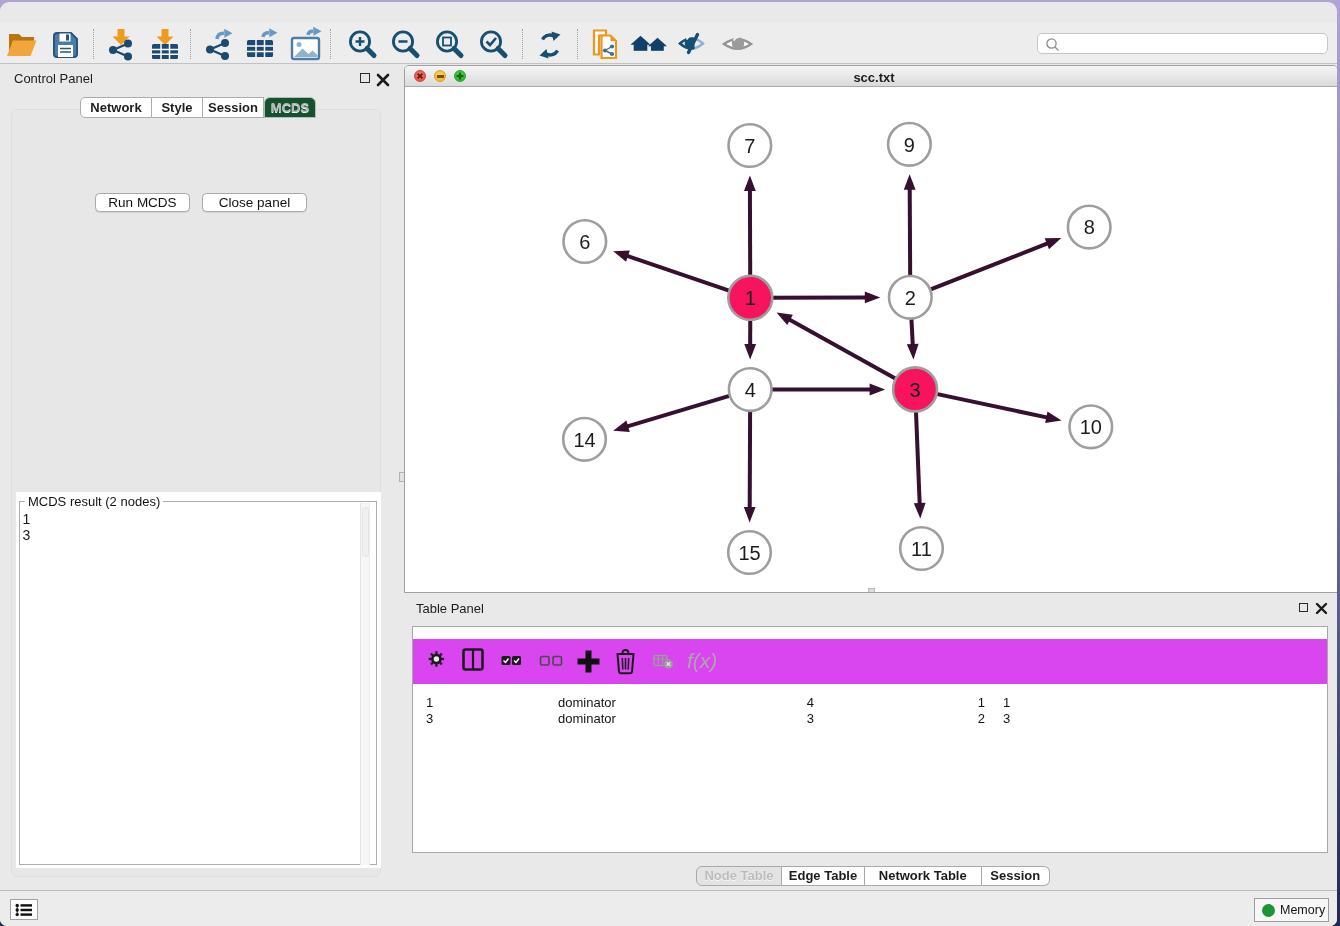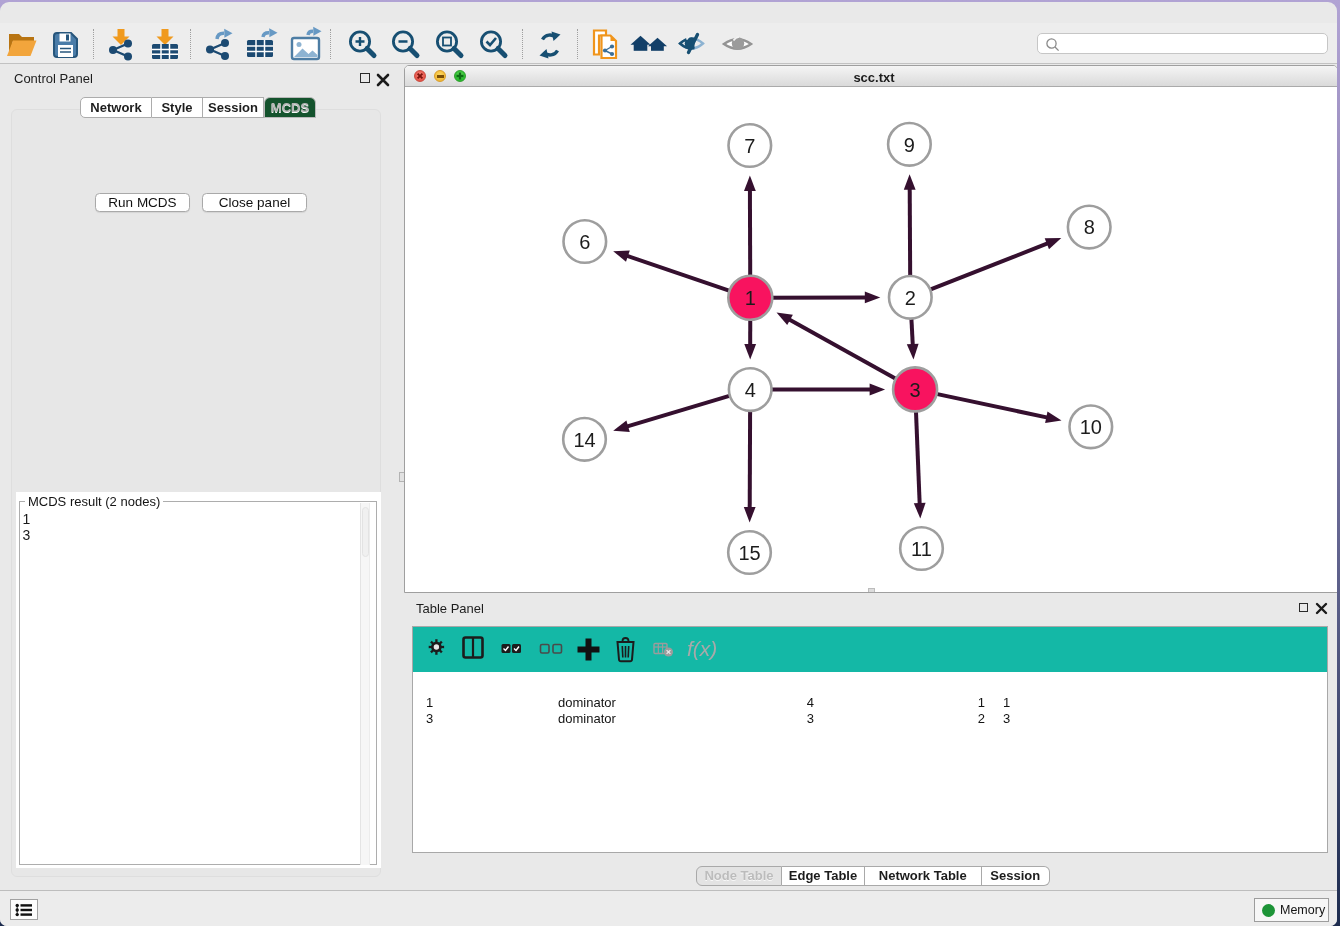--- a/index.html
+++ b/index.html
@@ -26,21 +26,21 @@
 #mcds-scroll { position:absolute; right:6px; top:1px; width:10px; height:362px; background:#f6f6f6; border-left:1px solid #e4e4e4; border-right:1px solid #ececec; }
 #mcds-thumb { position:absolute; left:1px; top:4px; width:7px; height:50px; background:#f0f0f0; border:1px solid #e3e3e3; border-radius:4px; }
 
 #netwin { position:absolute; left:405px; top:64px; width:932px; height:526px; background:#fff; outline:1px solid #9f9f9f; border-radius:4px 4px 0 0; }
 #nettitle { position:absolute; left:0; top:0; width:100%; height:21px; background:linear-gradient(180deg,#f5f5f5,#dadada); border-bottom:1px solid #aaaaaa; border-radius:4px 4px 0 0; }
 #nettext { position:absolute; left:3px; top:3.5px; width:100%; text-align:center; font-size:13px; font-weight:bold; color:#1c1c1c; }
 .tl { position:absolute; top:4px; width:12px; height:12px; border-radius:50%; }
 
 #tp-title { position:absolute; left:416px; top:598.5px; font-size:13px; color:#1d1d1d; }
 #tablebox { position:absolute; left:413px; top:625px; width:914px; height:225px; background:#fff; outline:1px solid #a8a8a8; }
-#tabletoolbar { position:absolute; left:0; top:0; width:100%; height:45px; background:#14b8a6; }
+#tabletoolbar { position:absolute; left:0; top:12px; width:100%; height:45px; background:#d946ef; }
 #thead { position:absolute; left:0; top:45px; width:664.5px; height:22px; background:#f3f3f3; border-bottom:1px solid #d8d8d8; }
 .th { position:absolute; top:0; height:22px; border-right:1px solid #c9c9c9; font-size:13px; color:#141414; text-align:center; line-height:22px; }
 .td { position:absolute; font-size:13px; color:#141414; height:16px; line-height:16px; }
 
 .btab { position:absolute; top:864px; height:20px; background:#fff; border:1px solid #a9a9a9; font-size:13px; font-weight:bold; color:#1c1c1c; text-align:center; line-height:18px; }
 
 #statusbar { position:absolute; left:0; top:888px; width:100%; height:36px; background:#ececec; border-top:1px solid #bdbdbd; }
 #memorybtn { position:absolute; left:1254px; top:895.5px; width:74.5px; height:24px; background:#f7f7f7; border:1px solid #9d9d9d; font-size:12.5px; color:#141414; }
 #listbtn { position:absolute; left:10px; top:897px; width:28px; height:20.5px; background:#fcfcfc; border:1px solid #a2a2a2; }
 svg text { font-family:"Liberation Sans", sans-serif; }

